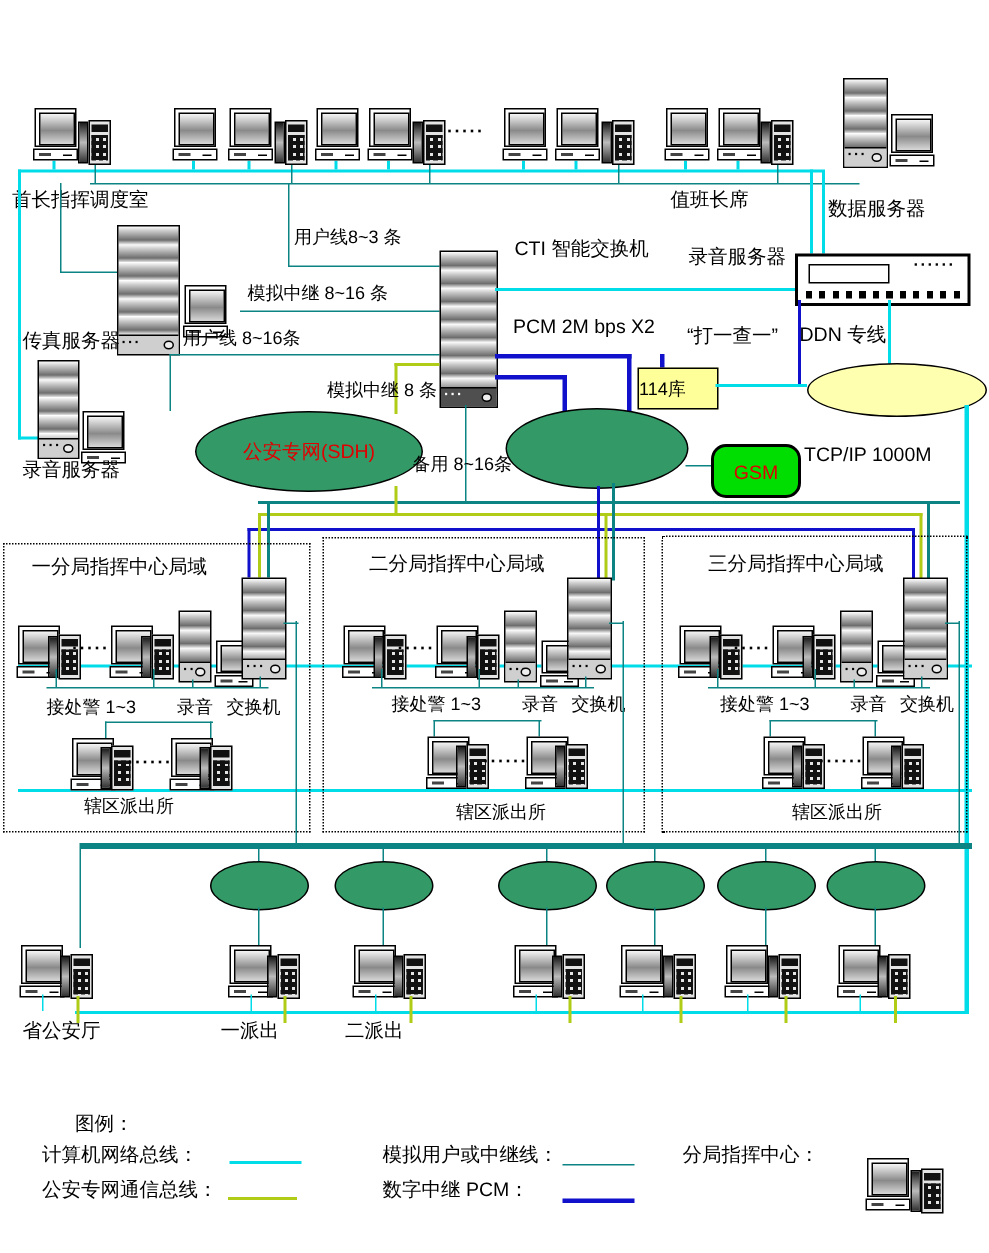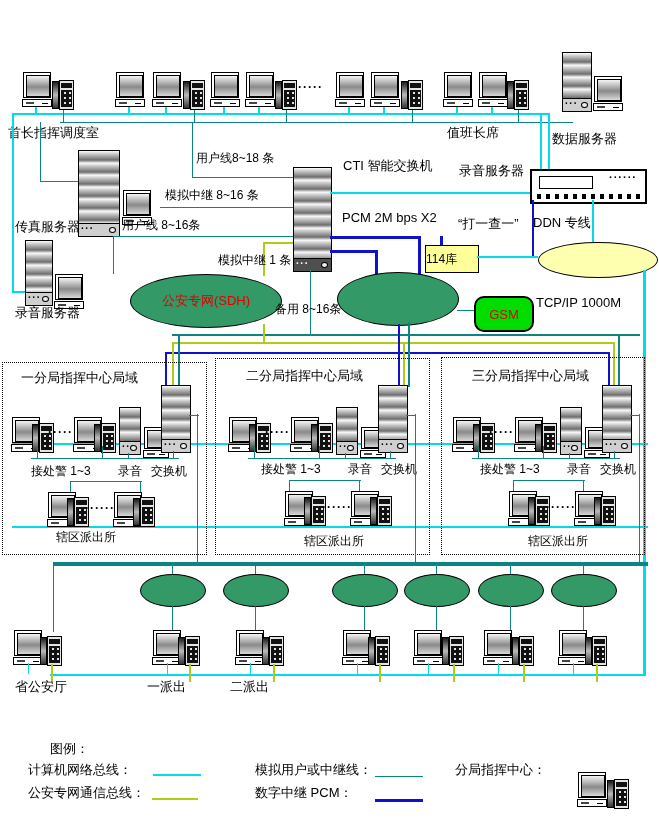--- a/index.html
+++ b/index.html
@@ -210,21 +210,21 @@
   <div class="pc" style="left:54px;top:274px">
       <span class="mon">
         <span class="scr"></span>
       </span>
       <span class="pbase"></span>
     </div>
   <span class="lbl big" style="left:15px;top:306px">录音服务器</span>
 
   <i class="vl te w1" style="left:192px;top:122px;height:56px"></i>
   <i class="hl te h1" style="left:192px;top:177px;width:101px"></i>
-  <span class="lbl" style="left:196px;top:152px">用户线8~18 条</span>
+  <span class="lbl" style="left:196px;top:152px">用户线8~3 条</span>
   <i class="hl te h1" style="left:160px;top:207px;width:133px"></i>
   <span class="lbl" style="left:165px;top:189px">模拟中继 8~16 条</span>
   <i class="vl te w1" style="left:113px;top:236px;height:38px"></i>
   <i class="hl te h1" style="left:113px;top:236px;width:180px"></i>
   <span class="lbl" style="left:122px;top:219px">用户线 8~16条</span>
 
   <div class="tower dark" style="left:293px;top:167px;width:37px;height:103px">
       <span class="tbase">
         <i>···</i>
         <b></b>
@@ -244,21 +244,21 @@
 
   <span class="lbl big" style="left:342px;top:211px">PCM 2M bps X2</span>
   <i class="hl bl h3" style="left:330px;top:236px;width:91px"></i>
   <i class="vl bl w3" style="left:418px;top:236px;height:39px"></i>
   <i class="hl bl h3" style="left:330px;top:250px;width:48px"></i>
   <i class="vl bl w3" style="left:375px;top:250px;height:25px"></i>
   <i class="vl bl w3" style="left:440px;top:236px;height:10px"></i>
 
   <i class="hl yg" style="left:263px;top:242px;width:30px"></i>
   <i class="vl yg" style="left:263px;top:242px;height:34px"></i>
-  <span class="lbl" style="left:218px;top:254px">模拟中继 1 条</span>
+  <span class="lbl" style="left:218px;top:254px">模拟中继 8 条</span>
   <i class="vl te w1" style="left:310px;top:270px;height:65px"></i>
 
   <div class="boxy" style="left:425px;top:245px;width:52px;height:26px">
       <span>114库</span>
     </div>
   <span class="lbl big" style="left:458px;top:217px">“打一查一”</span>
   <span class="lbl big" style="left:533px;top:216px">DDN 专线</span>
   <i class="vl bl" style="left:532px;top:200px;height:57px"></i>
   <i class="hl cy" style="left:477px;top:256px;width:61px"></i>
   <i class="vl cy" style="left:592px;top:200px;height:43px"></i>

